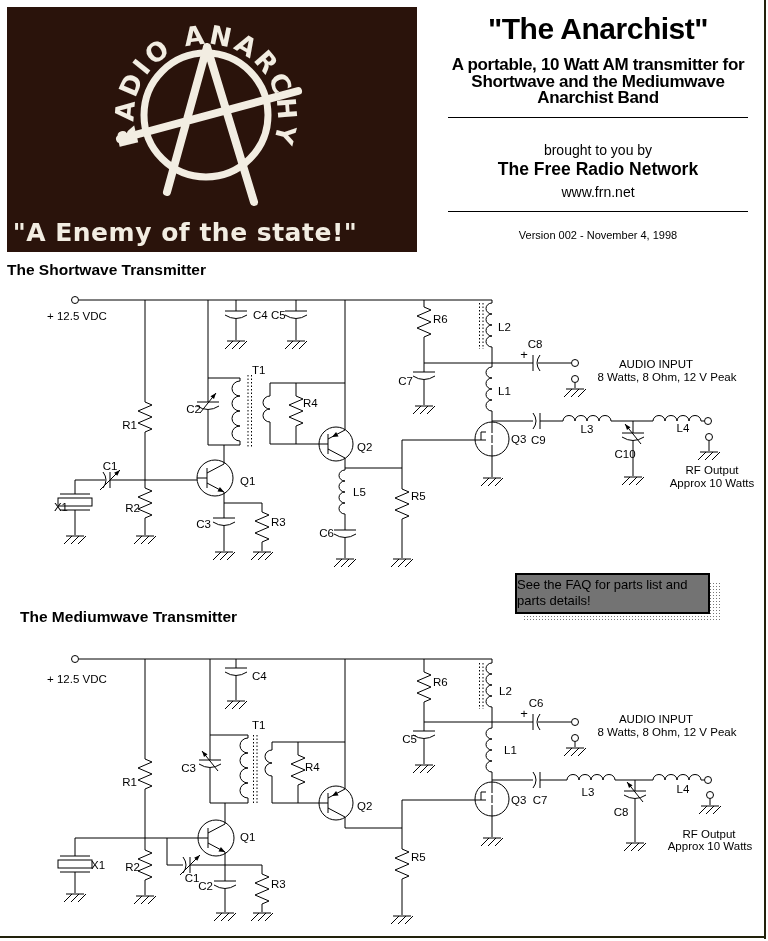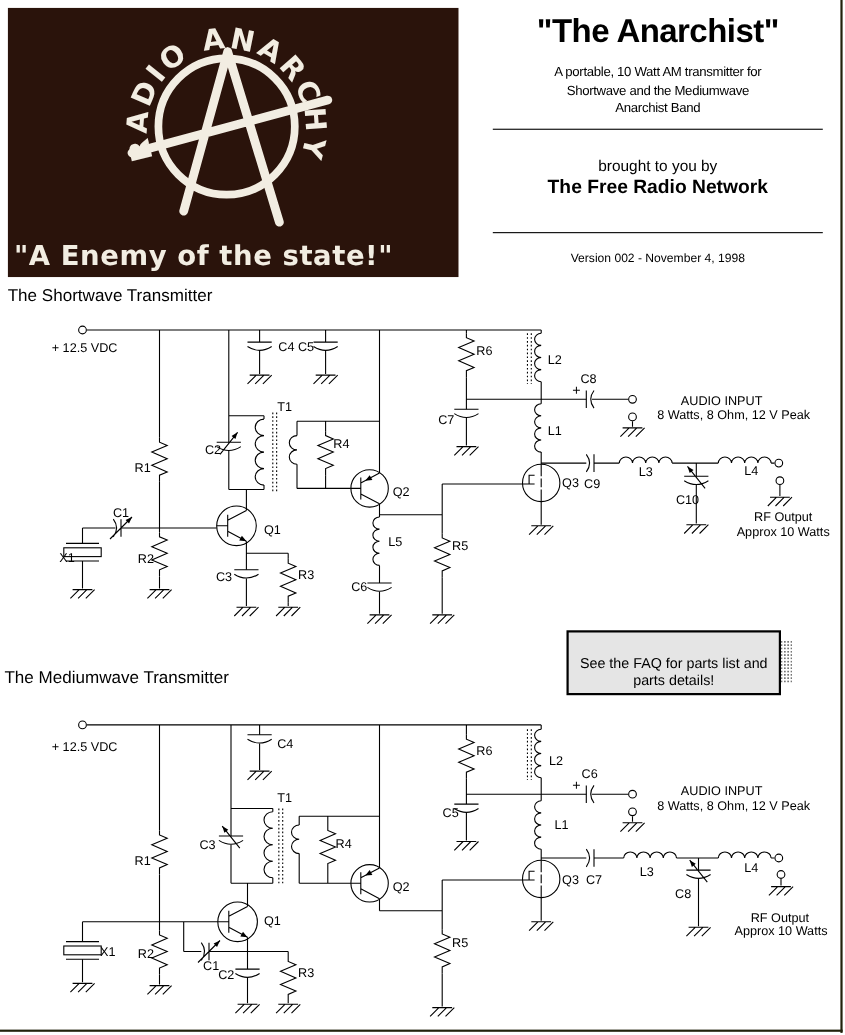--- a/index.html
+++ b/index.html
@@ -3,40 +3,40 @@
 <meta charset="utf-8">
 <style>
   html,body{margin:0;padding:0}
   body{width:768px;height:941px;position:relative;background:#fff;
        font-family:"Liberation Sans",sans-serif;color:#000;overflow:hidden}
   
   .logo{position:absolute;left:7px;top:7px}
   .titleblock{position:absolute;left:437px;top:0;width:322px;height:250px}
   .tline{position:absolute;left:0;width:100%;text-align:center;white-space:nowrap}
   .t-title{top:12px;font-size:30px;font-weight:bold;letter-spacing:-0.5px}
-  .t-sub{top:57px;font-size:12px;font-weight:normal;line-height:16.5px;letter-spacing:-0.3px}
+  .t-sub{top:57px;font-size:17px;font-weight:bold;line-height:16.5px;letter-spacing:-0.3px}
   .rule{position:absolute;left:11px;width:300px;height:1px;background:#000}
   .r1{top:117px}.r2{top:211px}
   .t-brought{top:142px;font-size:14px}
   .t-network{top:159px;font-size:17.5px;font-weight:bold}
   .t-url{top:184px;font-size:14px}
   .t-version{top:229px;font-size:11px}
   
-  .sec-title{position:absolute;font-size:15.5px;font-weight:normal;white-space:nowrap}
+  .sec-title{position:absolute;font-size:15.5px;font-weight:bold;white-space:nowrap}
   .sw-title{left:7px;top:261px}
-  .mw-title{left:4px;top:608px}
+  .mw-title{left:20px;top:608px}
   
   svg.schem{position:absolute;left:0}
   .lbl{font-family:"Liberation Sans",sans-serif;font-size:11.5px;fill:#000;stroke:none}
   
   .faq-shadow{position:absolute;left:523px;top:582px;width:197px;height:39px;
       background-image:radial-gradient(circle,#767676 0.9px,transparent 1px);
       background-size:3px 3px}
-  .faq-box{position:absolute;left:515px;top:573px;width:191px;height:35px;background:#e5e5e5;
-      border:2px solid #000;text-align:center;font-size:13px;line-height:15.5px;padding-top:20px}
+  .faq-box{position:absolute;left:515px;top:573px;width:191px;height:35px;background:#737373;
+      border:2px solid #000;text-align:left;font-size:13px;line-height:15.5px;padding-top:2px}
   
   .border-right{position:absolute;left:764px;top:0;width:2px;height:939px;background:#22220c}
   .border-bottom{position:absolute;left:0;top:936px;width:766px;height:2px;background:#22220c}
 </style>
 </head>
 <body>
 
 <svg class="logo" width="410" height="245" viewBox="0 0 410 245">
   <rect x="0" y="0" width="410" height="245" fill="#2a130b"></rect>
   <g stroke="#f2ede2" fill="none">
@@ -53,20 +53,21 @@
 <div class="titleblock">
   <div class="tline t-title">"The Anarchist"</div>
   <div class="tline t-sub">
     <div>A portable, 10 Watt AM transmitter for</div>
     <div>Shortwave and the Mediumwave</div>
     <div>Anarchist Band</div>
   </div>
   <div class="rule r1"></div>
   <div class="tline t-brought">brought to you by</div>
   <div class="tline t-network">The Free Radio Network</div>
+  <div class="tline t-url">www.frn.net</div>
   <div class="rule r2"></div>
   <div class="tline t-version">Version 002 - November 4, 1998</div>
 </div>
 
 <div class="sec-title sw-title">The Shortwave Transmitter</div>
 <div class="sec-title mw-title">The Mediumwave Transmitter</div>
 
 <div class="faq-shadow"></div>
 <div class="faq-box">
   <div>See the FAQ for parts list and</div>

